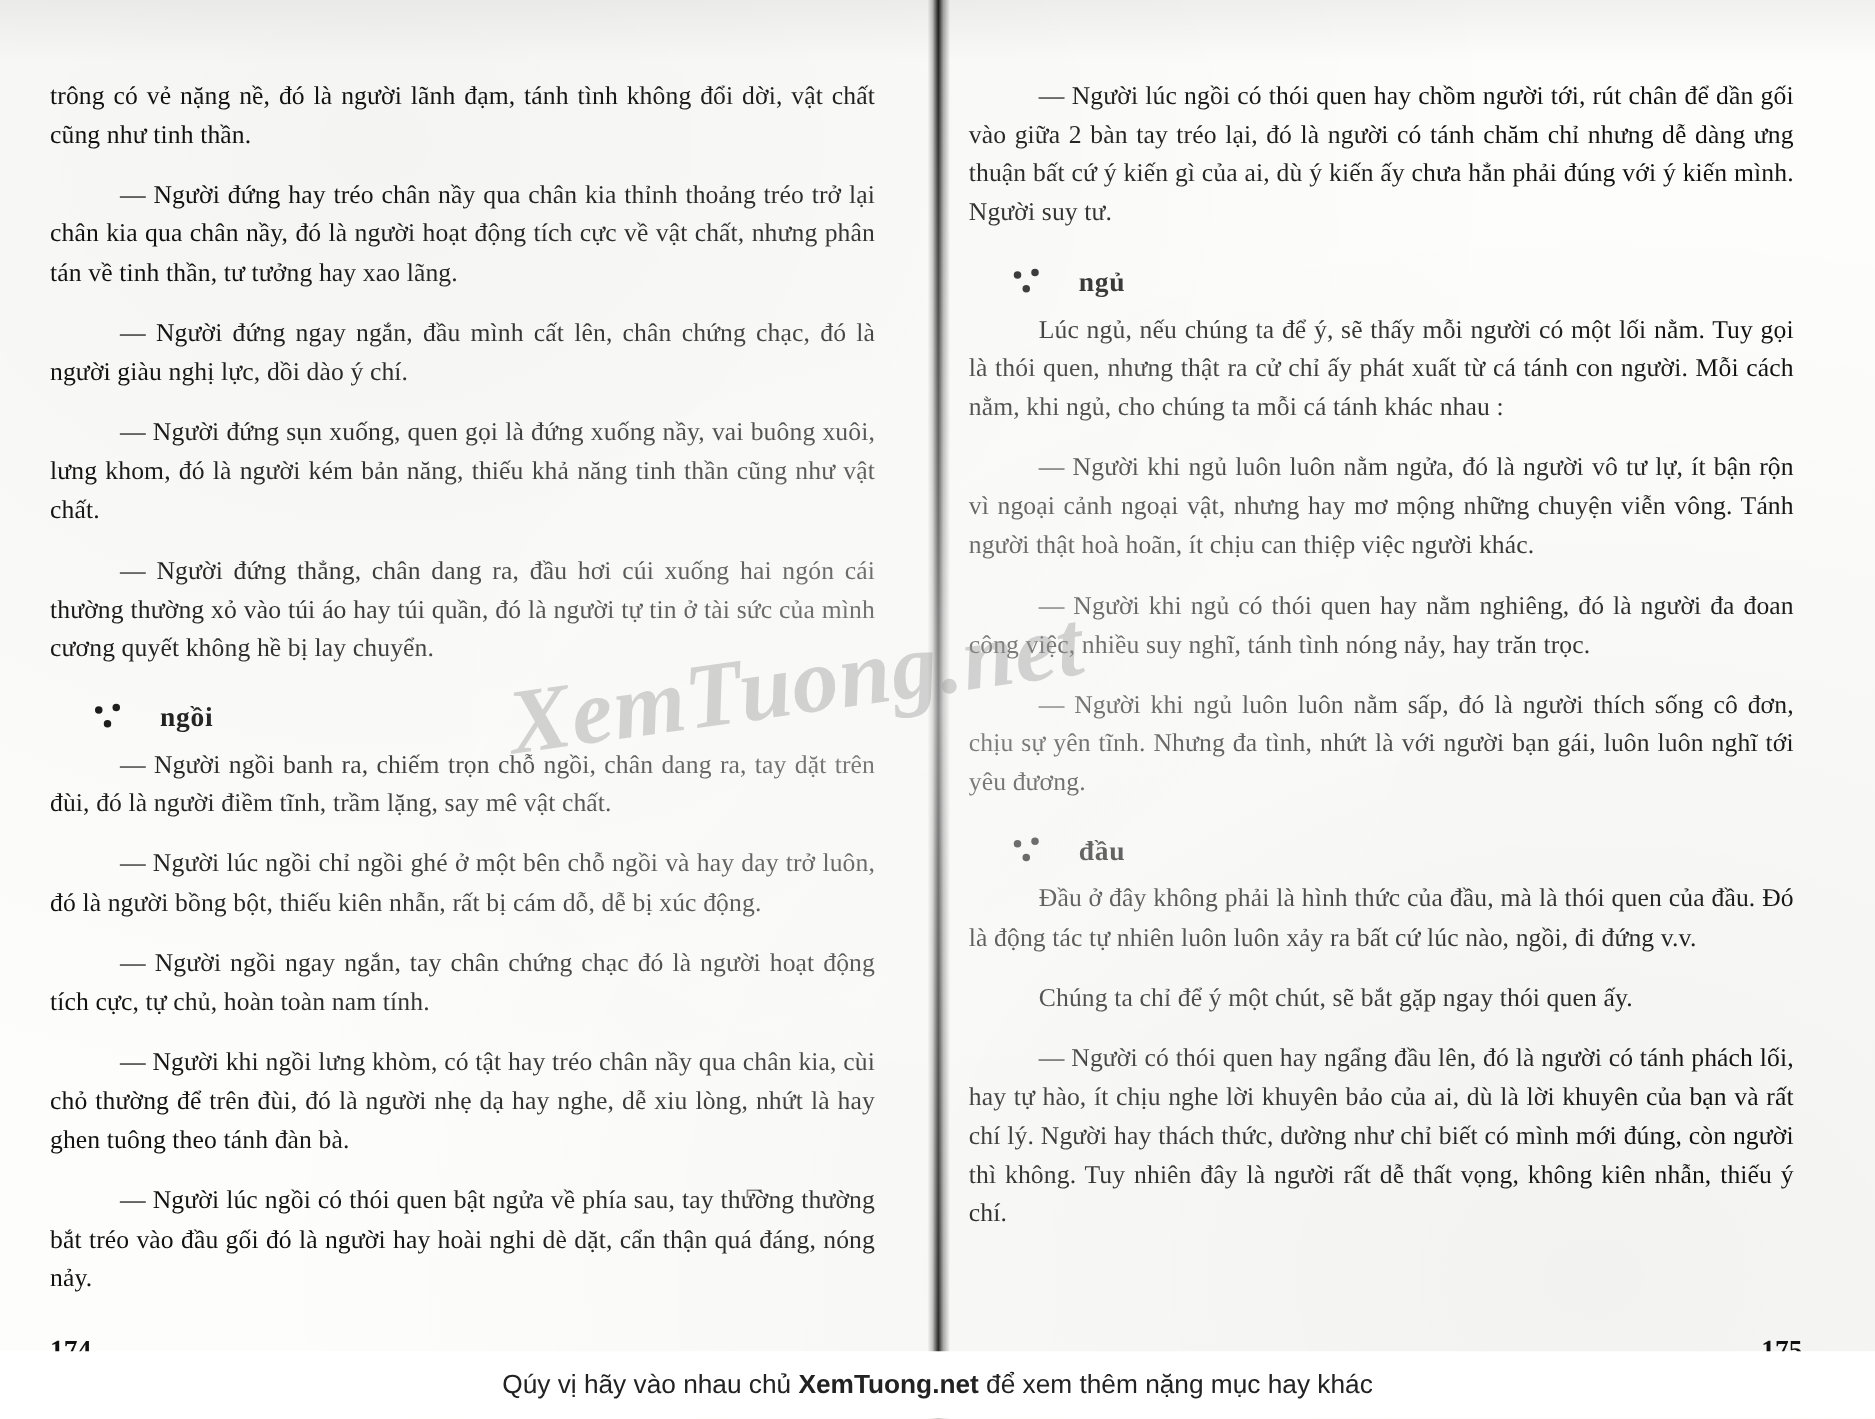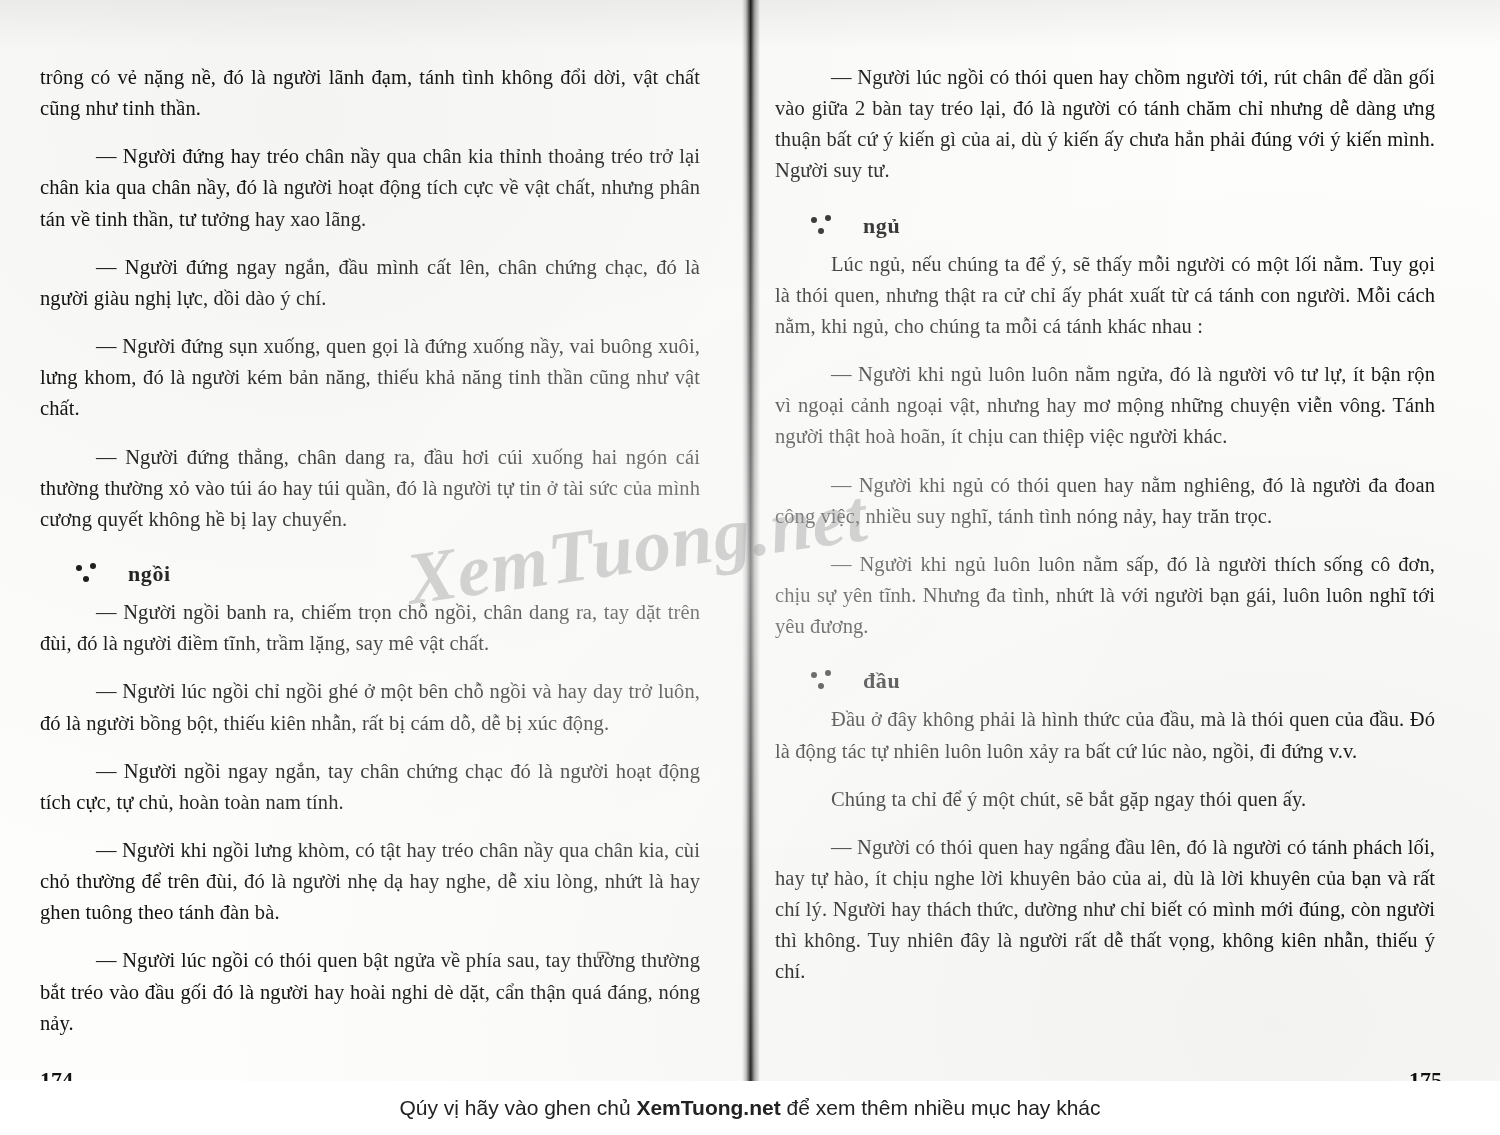--- a/index.html
+++ b/index.html
@@ -215,16 +215,16 @@
   </div>
 
   <div class="stray-mark" style="left:596px; top:938px;">⌐</div>
 
   <div class="watermark">XemTuong.net</div>
 
   <div class="folio folio-left">174</div>
   <div class="folio folio-right">175</div>
 
   <div class="footer-band">
-    <div class="txt"><span>Qúy vị hãy vào ghen chủ </span><b>XemTuong.net</b><span> để xem thêm nhiều mục hay khác</span></div>
+    <div class="txt"><span>Qúy vị hãy vào nhau chủ </span><b>XemTuong.net</b><span> để xem thêm nặng mục hay khác</span></div>
   </div>
 
 </div>
 
 </body></html>

